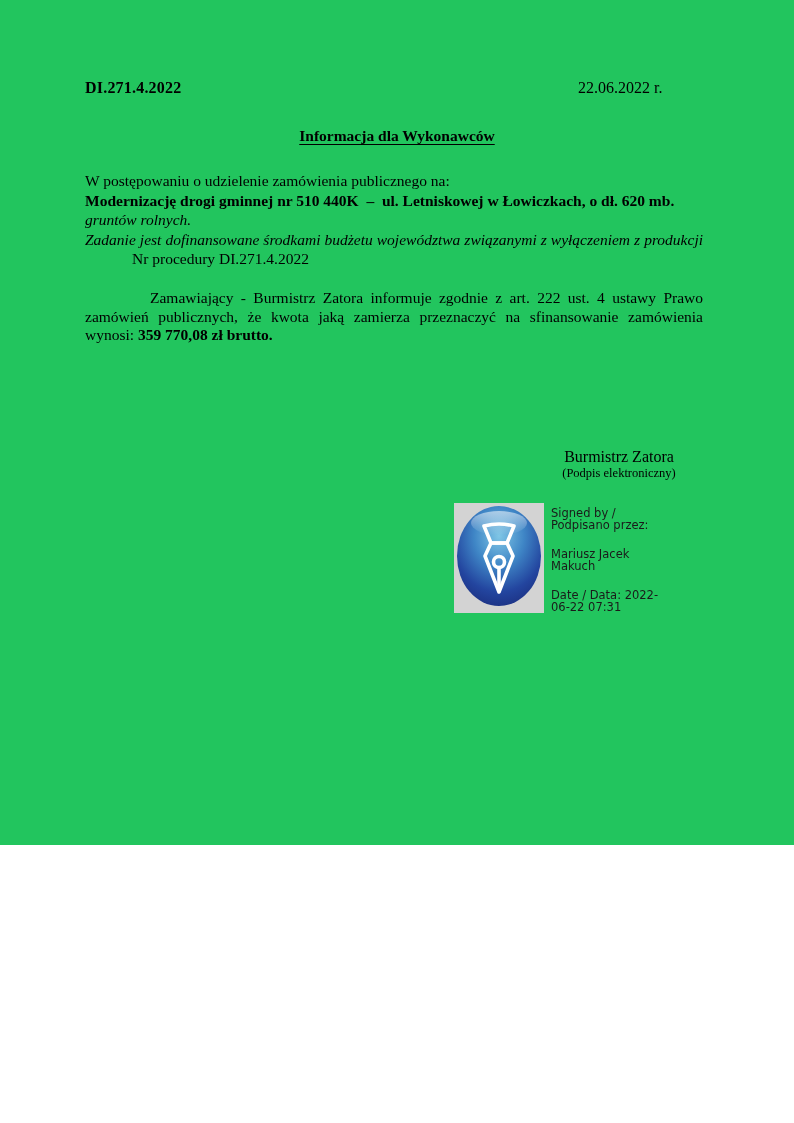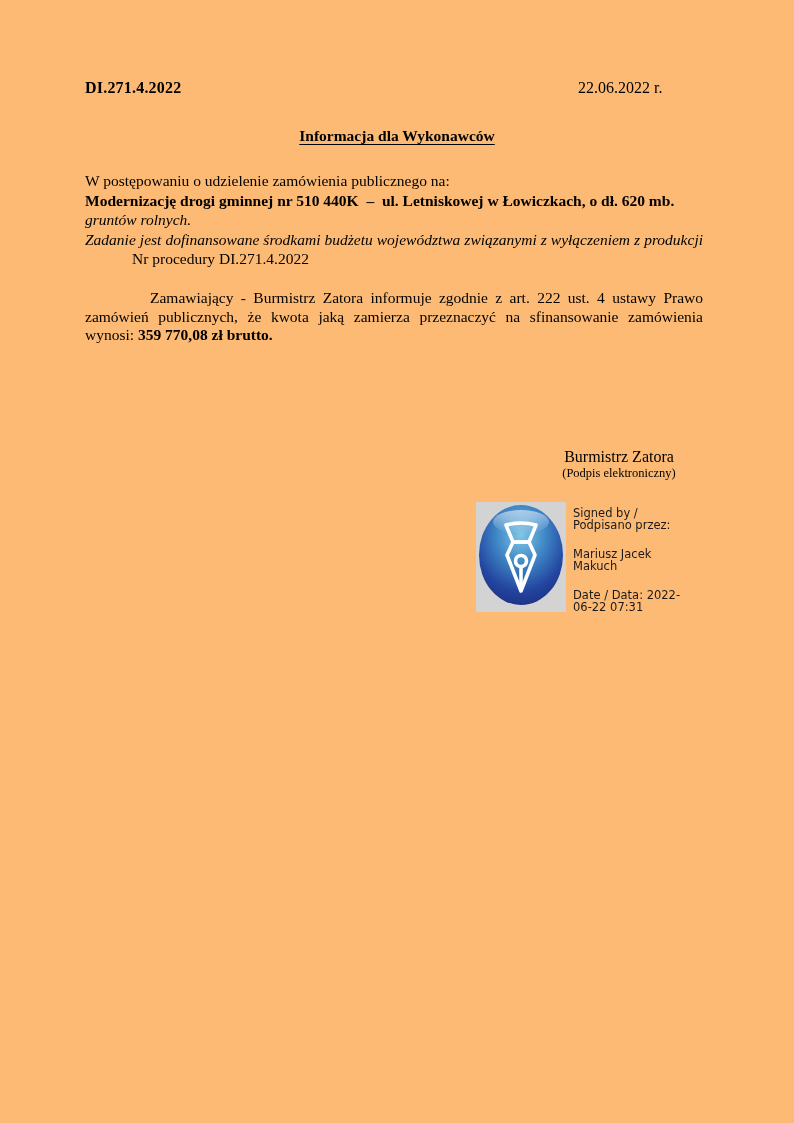--- a/index.html
+++ b/index.html
@@ -1,19 +1,19 @@
 <!DOCTYPE html>
 <html><head>
 <meta charset="utf-8">
 <style>
   html,body{margin:0;padding:0;background:#ffffff;}
   .page{
     position:relative;
-    width:794px;height:1123px;
-    background:#fdba74;
+    width:794px;height:845px;
+    background:#22c55e;
     font-family:"Liberation Serif","DejaVu Serif",serif;
     color:#000000;
     overflow:hidden;
   }
   .hdr-ref{
     position:absolute;left:85px;top:79px;
     font-size:16px;font-weight:bold;letter-spacing:.2px;
   }
   .hdr-date{
     position:absolute;left:578px;top:79px;
@@ -42,22 +42,22 @@
   .jl{text-align:justify;text-align-last:justify;}
   .ind{text-indent:65px;margin-top:12px;}
   .proc{text-indent:47px;}
   .signature{
     position:absolute;left:518px;top:448px;width:202px;
     text-align:center;
   }
   .sig-line{font-size:16px;line-height:18px;}
   .sig-note{font-size:12.5px;line-height:14px;}
   .stamp{
-    position:absolute;left:476px;top:501px;
-    display:flex;align-items:center;
+    position:absolute;left:454px;top:501px;
+    display:flex;align-items:flex-end;
   }
   .stamp-icon-box{width:90px;height:110px;flex:0 0 auto;}
   .stamp-icon-box svg{display:block;}
   .stamp-text{
     margin-left:7px;padding-top:6px;width:130px;
     font-family:"DejaVu Sans","Liberation Sans",sans-serif;
     font-size:11.5px;line-height:12.4px;color:#1a1a1a;
   }
   .sg + .sg{margin-top:16px;}
 </style>

